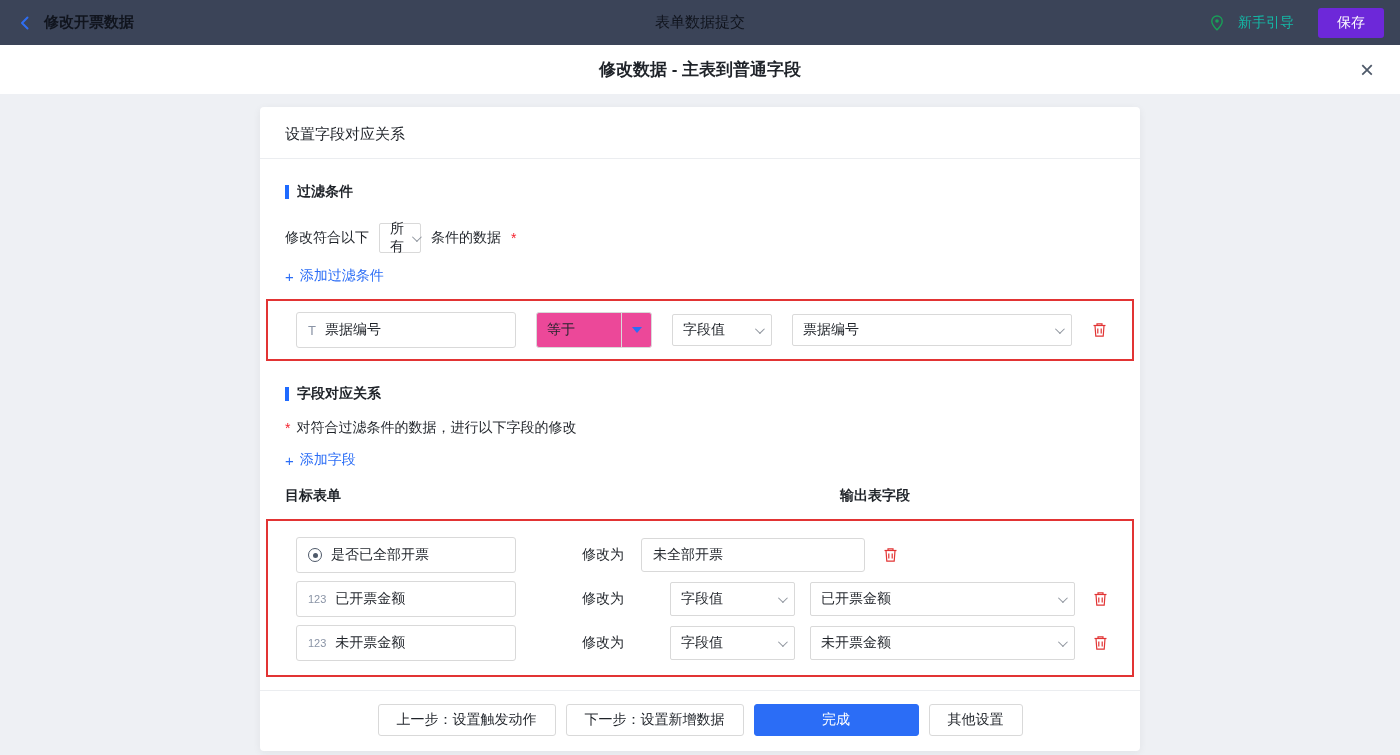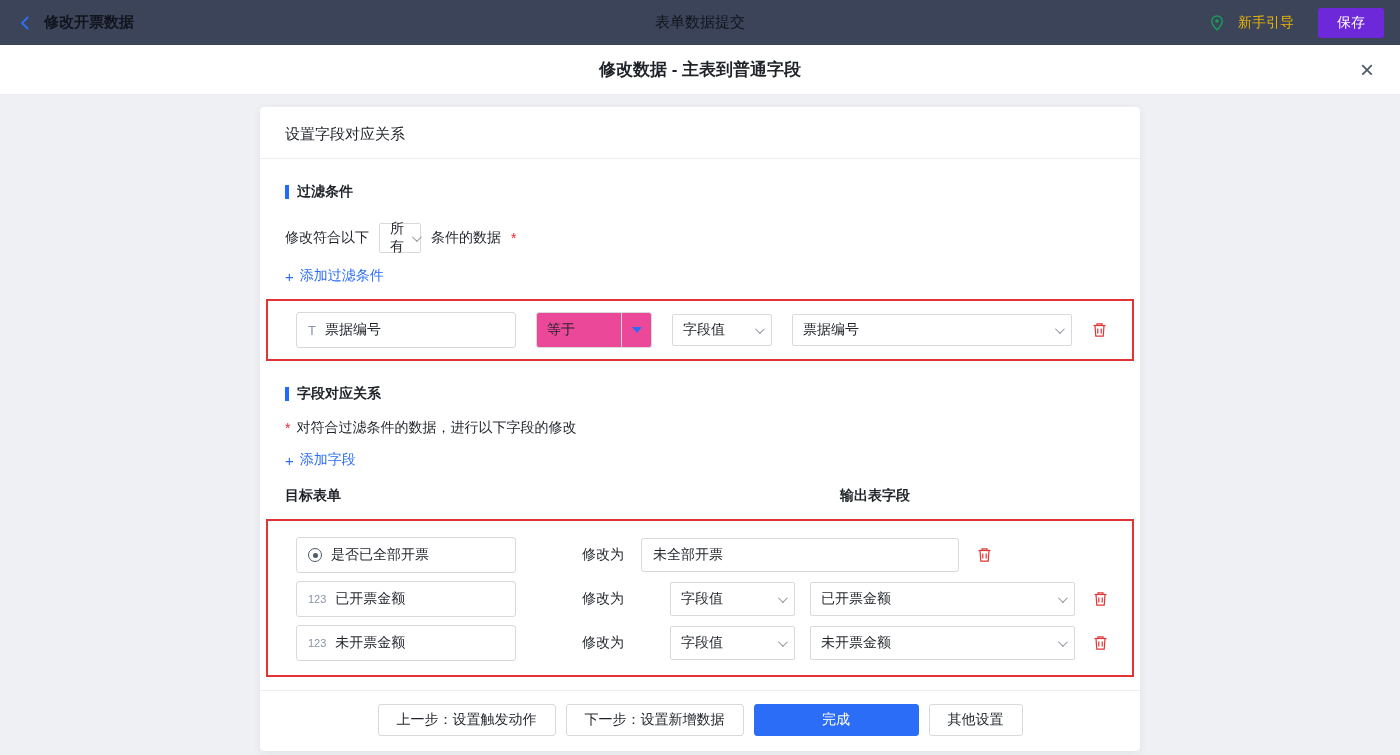--- a/index.html
+++ b/index.html
@@ -11,21 +11,21 @@
     color:#1f2329;
   }
 
   
   .topbar { height:45px; background:#3b4458; display:flex; align-items:center; padding:0 16px; position:relative; }
   .topbar-left { display:flex; align-items:center; gap:10px; }
   .back-btn { display:flex; align-items:center; cursor:pointer; }
   .topbar-title { font-size:15px; font-weight:600; color:#10141d; }
   .topbar-center { position:absolute; left:50%; transform:translateX(-50%); font-size:15px; color:#10141d; }
   .topbar-right { margin-left:auto; display:flex; align-items:center; gap:24px; }
-  .guide { display:flex; align-items:center; gap:14px; color:#eab308; font-size:14px; cursor:pointer; }
+  .guide { display:flex; align-items:center; gap:14px; color:#14b8a6; font-size:14px; cursor:pointer; }
   .save-btn { background:#6d28d9; color:#fff; border:none; height:30px; padding:0 19px; border-radius:3px; font-size:14px; cursor:pointer; font-family:inherit; }
 
   
   .dlg-header { height:49px; background:#fff; position:relative; display:flex; align-items:center; justify-content:center; }
   .dlg-title { font-size:17px; font-weight:700; color:#1f2329; }
   .close { position:absolute; right:26px; top:50%; transform:translateY(-50%); font-size:24px; color:#4e5969; line-height:1; cursor:pointer; }
 
   
   .body-area { height:660px; }
   .card { width:880px; margin:13px auto 16px; background:#fff; border-radius:4px; box-shadow:0 2px 8px rgba(31,35,41,.06); }
@@ -63,21 +63,21 @@
 
   .desc { display:flex; align-items:center; gap:6px; margin:16px 25px 0; font-size:14px; }
   .headers { position:relative; margin:18px 25px 0; font-size:14px; font-weight:700; height:18px; }
   .hd2 { position:absolute; left:555px; top:0; }
 
   .redbox-2 { padding:16px 0 14px 28px; display:flex; flex-direction:column; gap:8px; }
   .mrow { display:flex; align-items:center; }
   .mrow .fld { height:36px; }
   .mod { margin-left:66px; font-size:14px; width:44px; }
   .sel-mtype { margin-left:44px; width:125px; height:34px; }
-  .val-in { margin-left:15px; width:318px; height:34px; border:1px solid #d9d9d9; border-radius:3px; display:flex; align-items:center; padding:0 11px; font-size:14px; background:#fff; }
+  .val-in { margin-left:15px; width:224px; height:34px; border:1px solid #d9d9d9; border-radius:3px; display:flex; align-items:center; padding:0 11px; font-size:14px; background:#fff; }
   .sel-mval { margin-left:15px; width:265px; height:34px; }
   .mrow .trash { margin-left:18px; }
 
   .footer { margin-top:13px; border-top:1px solid #ebedf0; padding:13px 13px 15px; display:flex; justify-content:center; gap:10px; }
   .btn { height:32px; border:1px solid #d9d9d9; background:#fff; border-radius:3px; font-size:14px; color:#1f2329; padding:0 18px; cursor:pointer; font-family:inherit; }
   .btn-primary { background:#2b6df6; border-color:#2b6df6; color:#fff; width:165px; padding:0; }
 </style>
 </head>
 <body>
 

